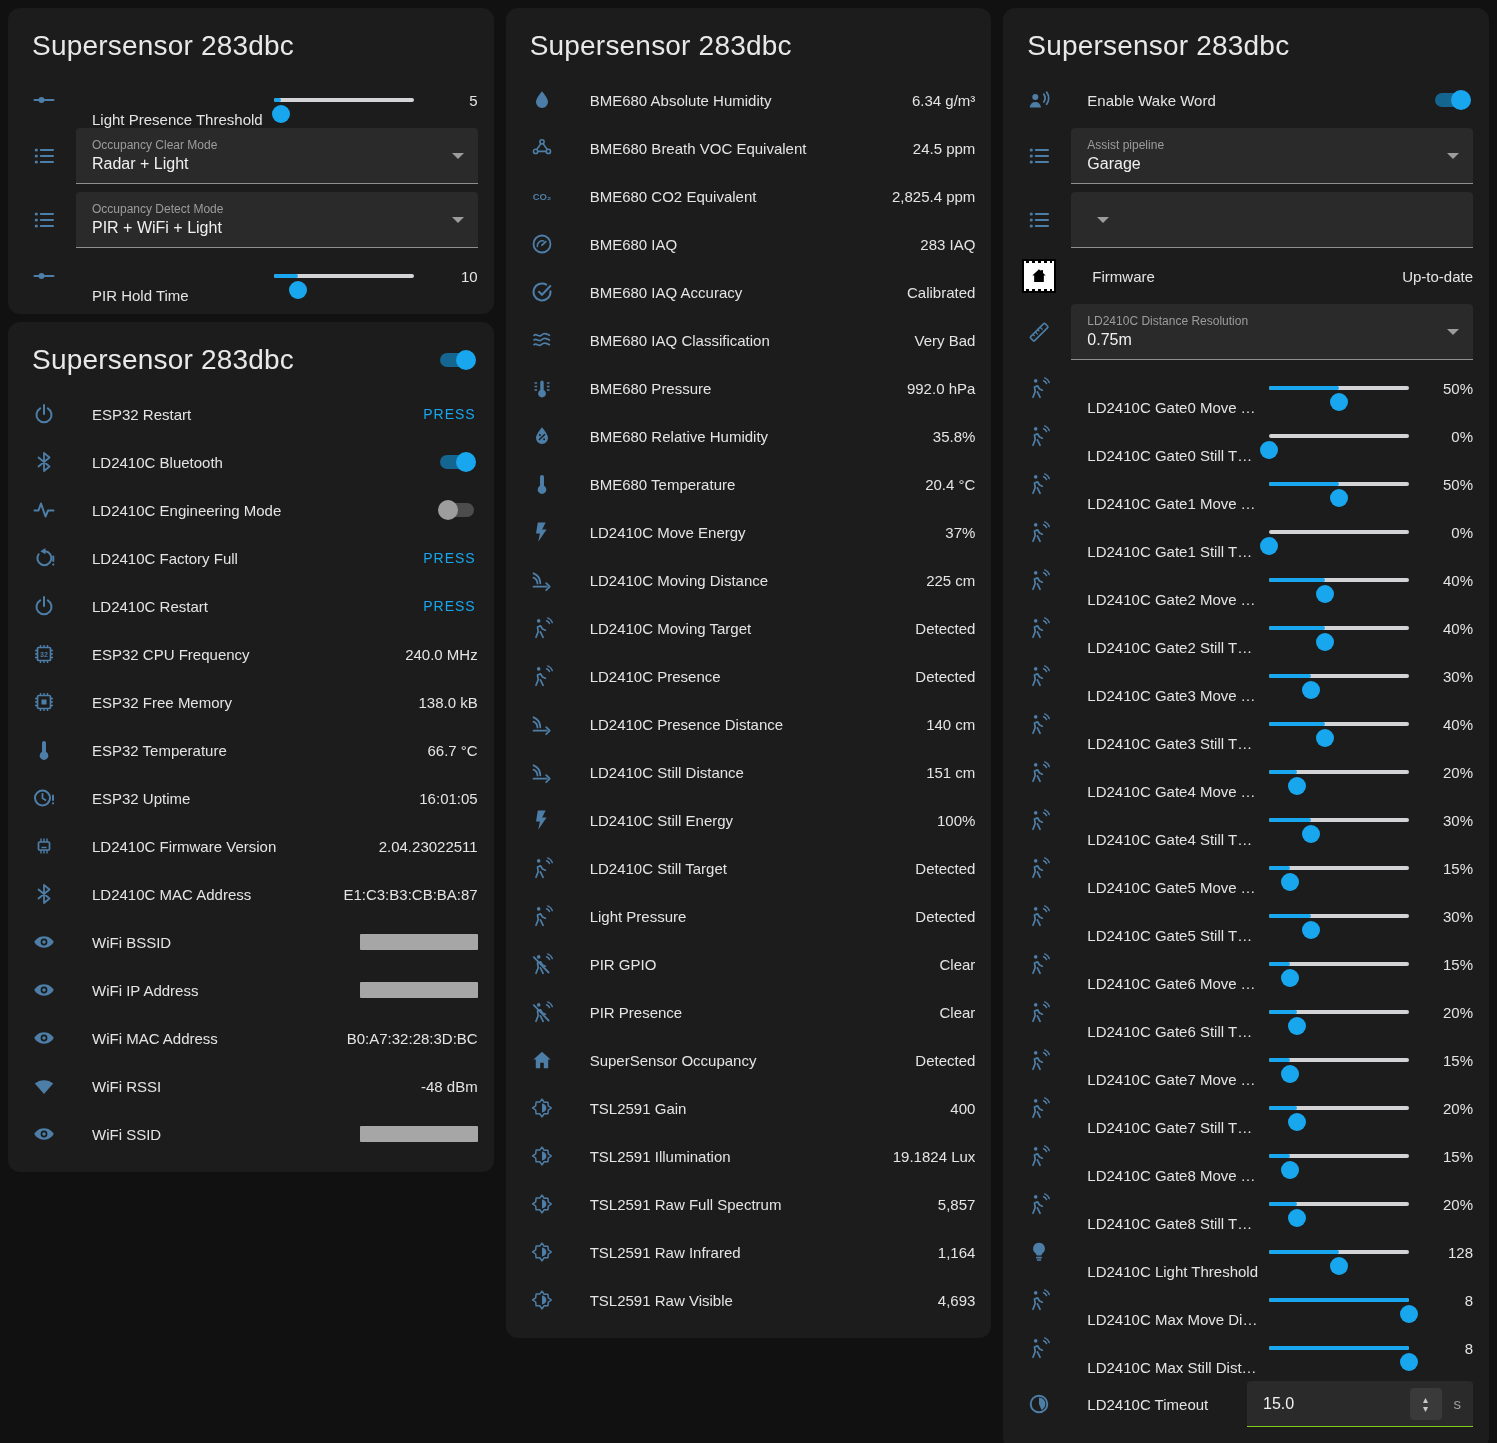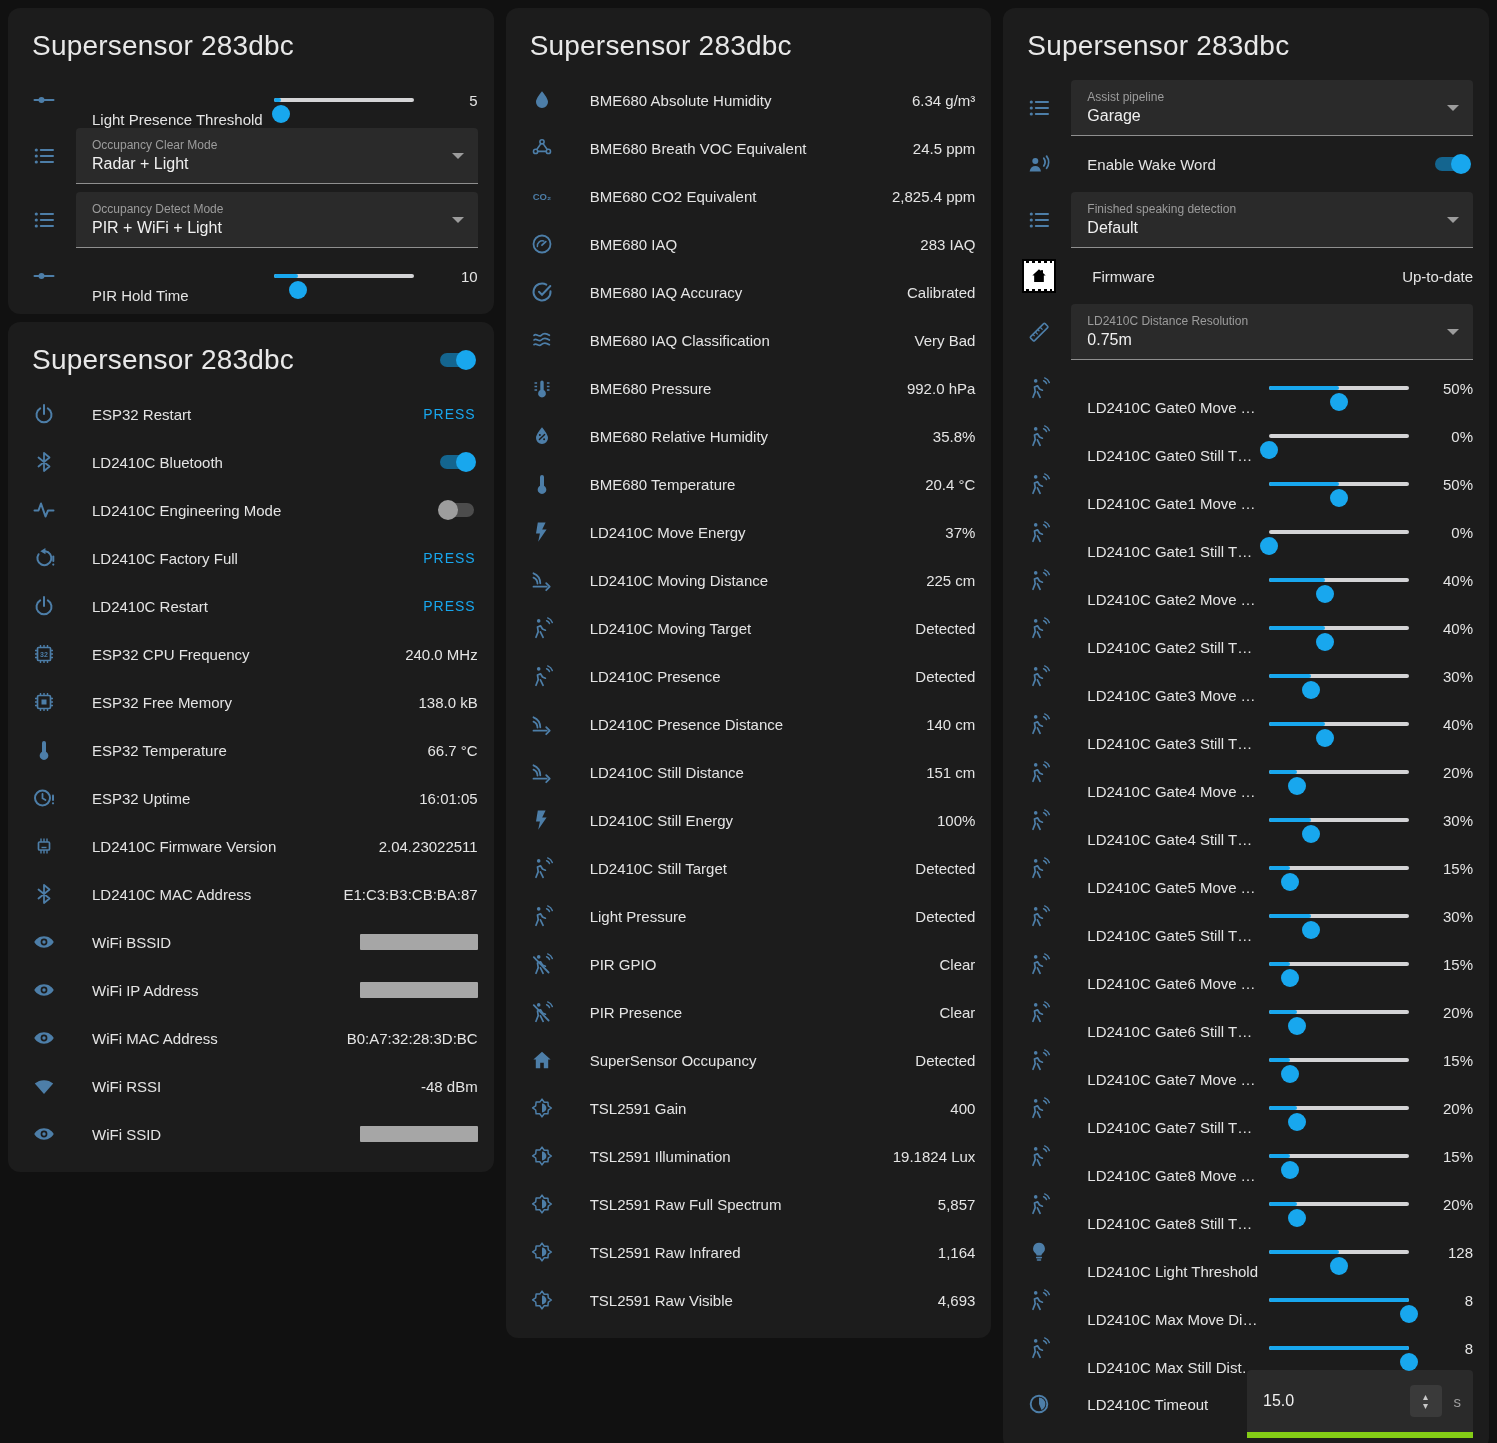--- a/index.html
+++ b/index.html
@@ -50,22 +50,22 @@
   .sel-arrow { width:0; height:0; border-left:6px solid transparent; border-right:6px solid transparent; border-top:6px solid #9c9c9c; margin-left:10px; }
   
   .redacted { width:118px; height:16px; background:#a6a6a6; border-radius:1px; }
   
   .fw-icon { width:34px; height:34px; flex:0 0 34px; margin-left:3px; background:#fff; border:2px solid #000;
     display:flex; align-items:center; justify-content:center; position:relative; }
   .fw-icon:before, .fw-icon:after { content:""; position:absolute; left:2px; right:2px; height:3px;
     background-image:repeating-linear-gradient(90deg,#000 0 3px,transparent 3px 6px); }
   .fw-icon:before { top:-1px; } .fw-icon:after { bottom:-1px; }
   
-  .numbox { flex:0 0 226px; margin-left:16px; height:68px; background:#2a2a2a; border-radius:4px 4px 0 0;
-    border-bottom:6px solid #84cc16; display:flex; align-items:center; padding:0 12px 0 16px; }
+  .numbox { flex:0 0 226px; margin-left:16px; height:46px; background:#2a2a2a; border-radius:4px 4px 0 0;
+    border-bottom:1px solid #84cc16; display:flex; align-items:center; padding:0 12px 0 16px; }
   .num-val { flex:1; font-size:16px; color:#f0f0f0; }
   .stepper { width:32px; height:32px; background:#3a3a3a; border-radius:4px; display:flex; flex-direction:column;
     align-items:center; justify-content:center; cursor:pointer; line-height:9px; color:#c9c9c9; font-size:10px; }
   .unit { color:#9c9c9c; font-size:15px; margin-left:12px; }
   .hdr-toggle { margin-right:2px; }
 </style>
 </head>
 <body>
 
 <div class="board">
@@ -619,66 +619,62 @@
           </div>
         </div>
     </div>
   </div>
   <div class="col">
     <div class="card">
       <div class="card-header">
         <div class="card-title">Supersensor 283dbc</div>
       </div>
       <div class="rows">
+          <div class="row">
+            <span class="icon">
+              <svg viewBox="0 0 24 24" width="24" height="24">
+                <circle cx="8.3" cy="9" r="3" fill="currentColor"></circle>
+                <path d="M2.6 19.4c.6-3.6 3-5.3 5.7-5.3s5.1 1.7 5.7 5.3z" fill="currentColor"></path>
+                <path d="M16.8 6.3a6.6 6.6 0 0 1 0 7.6" stroke="currentColor" stroke-width="1.8" fill="none" stroke-linecap="round"></path>
+                <path d="M19.6 4.1a10.2 10.2 0 0 1 0 12.1" stroke="currentColor" stroke-width="1.8" fill="none" stroke-linecap="round"></path>
+              </svg>
+            </span>
+            <div class="lbl">Enable Wake Word</div>
+            <div class="toggle on">
+              <div class="tg-track"></div>
+              <div class="tg-knob"></div>
+            </div>
+          </div>
           <div class="row tall">
             <span class="icon">
               <svg viewBox="0 0 24 24" width="24" height="24">
                 <circle cx="4.3" cy="6" r="1.6" fill="currentColor"></circle>
                 <circle cx="4.3" cy="12" r="1.6" fill="currentColor"></circle>
                 <circle cx="4.3" cy="18" r="1.6" fill="currentColor"></circle>
                 <path d="M8.8 6h12.2M8.8 12h12.2M8.8 18h12.2" stroke="currentColor" stroke-width="2" stroke-linecap="round"></path>
               </svg>
             </span>
             <div class="select">
               <div class="sel-texts">
                 <span class="sel-label">Assist pipeline</span>
                 <span class="sel-value">Garage</span>
               </div>
               <span class="sel-arrow"></span>
             </div>
           </div>
-          <div class="row">
-            <span class="icon">
-              <svg viewBox="0 0 24 24" width="24" height="24">
-                <circle cx="8.3" cy="9" r="3" fill="currentColor"></circle>
-                <path d="M2.6 19.4c.6-3.6 3-5.3 5.7-5.3s5.1 1.7 5.7 5.3z" fill="currentColor"></path>
-                <path d="M16.8 6.3a6.6 6.6 0 0 1 0 7.6" stroke="currentColor" stroke-width="1.8" fill="none" stroke-linecap="round"></path>
-                <path d="M19.6 4.1a10.2 10.2 0 0 1 0 12.1" stroke="currentColor" stroke-width="1.8" fill="none" stroke-linecap="round"></path>
-              </svg>
-            </span>
-            <div class="lbl">Enable Wake Word</div>
-            <div class="toggle on">
-              <div class="tg-track"></div>
-              <div class="tg-knob"></div>
-            </div>
-          </div>
           <div class="row tall">
             <span class="icon">
               <svg viewBox="0 0 24 24" width="24" height="24">
                 <circle cx="4.3" cy="6" r="1.6" fill="currentColor"></circle>
                 <circle cx="4.3" cy="12" r="1.6" fill="currentColor"></circle>
                 <circle cx="4.3" cy="18" r="1.6" fill="currentColor"></circle>
                 <path d="M8.8 6h12.2M8.8 12h12.2M8.8 18h12.2" stroke="currentColor" stroke-width="2" stroke-linecap="round"></path>
               </svg>
             </span>
             <div class="select">
-              <div class="sel-texts">
-                <span class="sel-label">Finished speaking detection</span>
-                <span class="sel-value">Default</span>
-              </div>
               <span class="sel-arrow"></span>
             </div>
           </div>
           <div class="row">
             <div class="fw-icon">
               <svg viewBox="0 0 24 24" width="20" height="20">
                 <path d="M12 4l8 7.3h-2.2v8H6.2v-8H4z" fill="#000"></path>
                 <rect x="13.8" y="5" width="3" height="4" fill="#000"></rect>
               </svg>
             </div>

